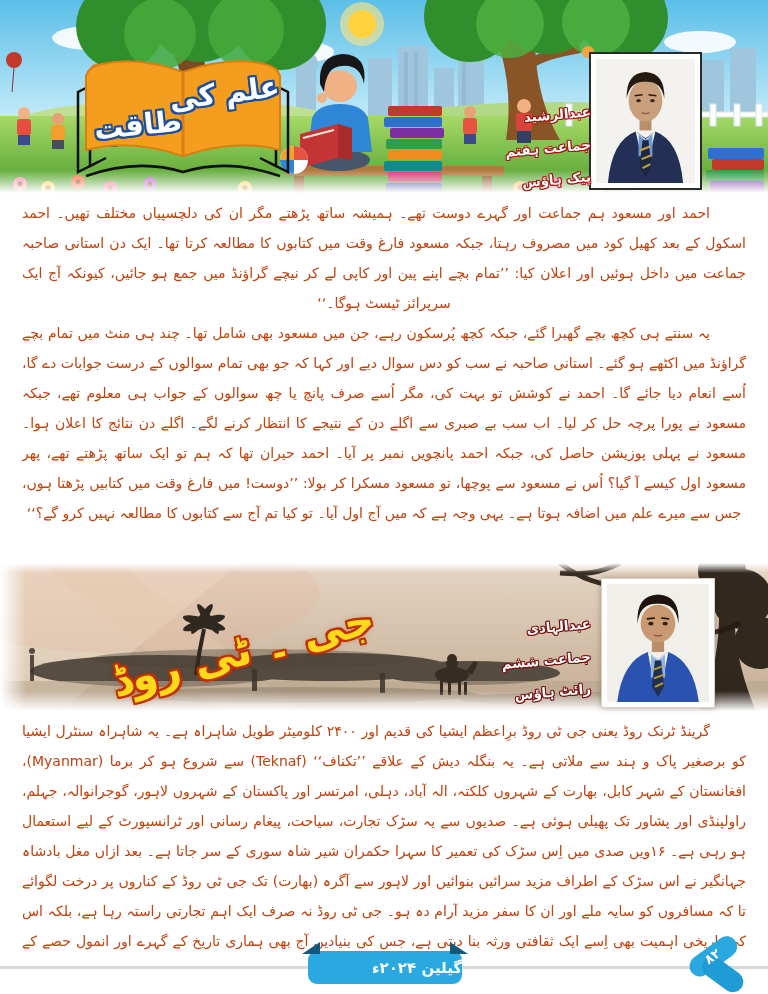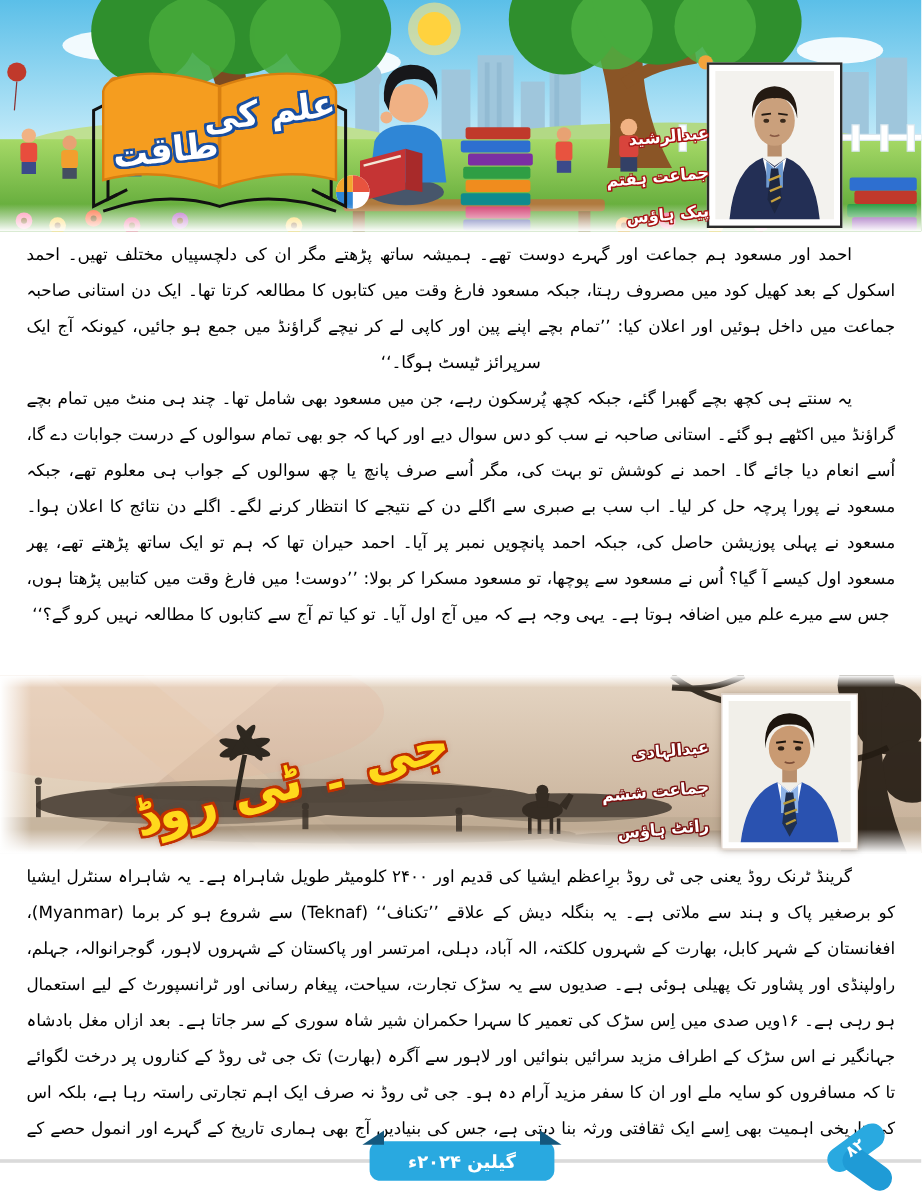--- a/index.html
+++ b/index.html
@@ -33,29 +33,29 @@
   
   .caption{position:absolute;width:64px;text-align:center;font-weight:bold;font-size:13.5px;line-height:1;}
   .caption div{color:#ffffff;margin:0 0 19px 0;transform:rotate(-5deg);white-space:nowrap;}
   .caption-1{left:527px;top:108px;}
   .caption-1 div{text-shadow:1px 0 0 #a81414,-1px 0 0 #a81414,0 1px 0 #a81414,0 -1px 0 #a81414,
       1px 1px 0 #a81414,-1px -1px 0 #a81414,1px -1px 0 #a81414,-1px 1px 0 #a81414;}
   .caption-2{left:527px;top:620px;}
   .caption-2 div{text-shadow:1px 0 0 #7a1010,-1px 0 0 #7a1010,0 1px 0 #7a1010,0 -1px 0 #7a1010,
       1px 1px 0 #7a1010,-1px -1px 0 #7a1010,1px -1px 0 #7a1010,-1px 1px 0 #7a1010;}
   
-  .body-text{position:absolute;left:22px;width:724px;color:#000000;
+  .body-text{position:absolute;left:22px;width:724px;color:#c2410c;
      font-size:14px;line-height:30px;text-align:justify;text-align-last:center;overflow:hidden;}
   .body-text p{margin:0;text-indent:36px;}
   .text-1{top:198px;height:360px;}
   .text-2{top:716px;height:240px;}
   
   .footer-rule{position:absolute;left:0;top:966px;width:768px;height:3px;background:#dadada;}
   .footer-ribbon{position:absolute;left:308px;top:951px;width:154px;height:33px;background:#29a9e0;
-     border-radius:9px;color:#ffffff;display:flex;align-items:center;justify-content:center;
+     border-radius:9px;color:#ffffff;display:flex;align-items:center;
      font-size:15px;font-weight:bold;z-index:3;}
   .footer-ribbon::before{content:"";position:absolute;right:-6px;top:-9px;width:0;height:0;
      border-bottom:12px solid #14587e;border-right:18px solid transparent;}
   .footer-ribbon::after{content:"";position:absolute;left:-6px;top:-9px;width:0;height:0;
      border-bottom:12px solid #14587e;border-left:18px solid transparent;}
   .page-badge{position:absolute;left:684px;top:930px;width:70px;height:64px;z-index:3;}
 </style>
 </head>
 <body>
 

